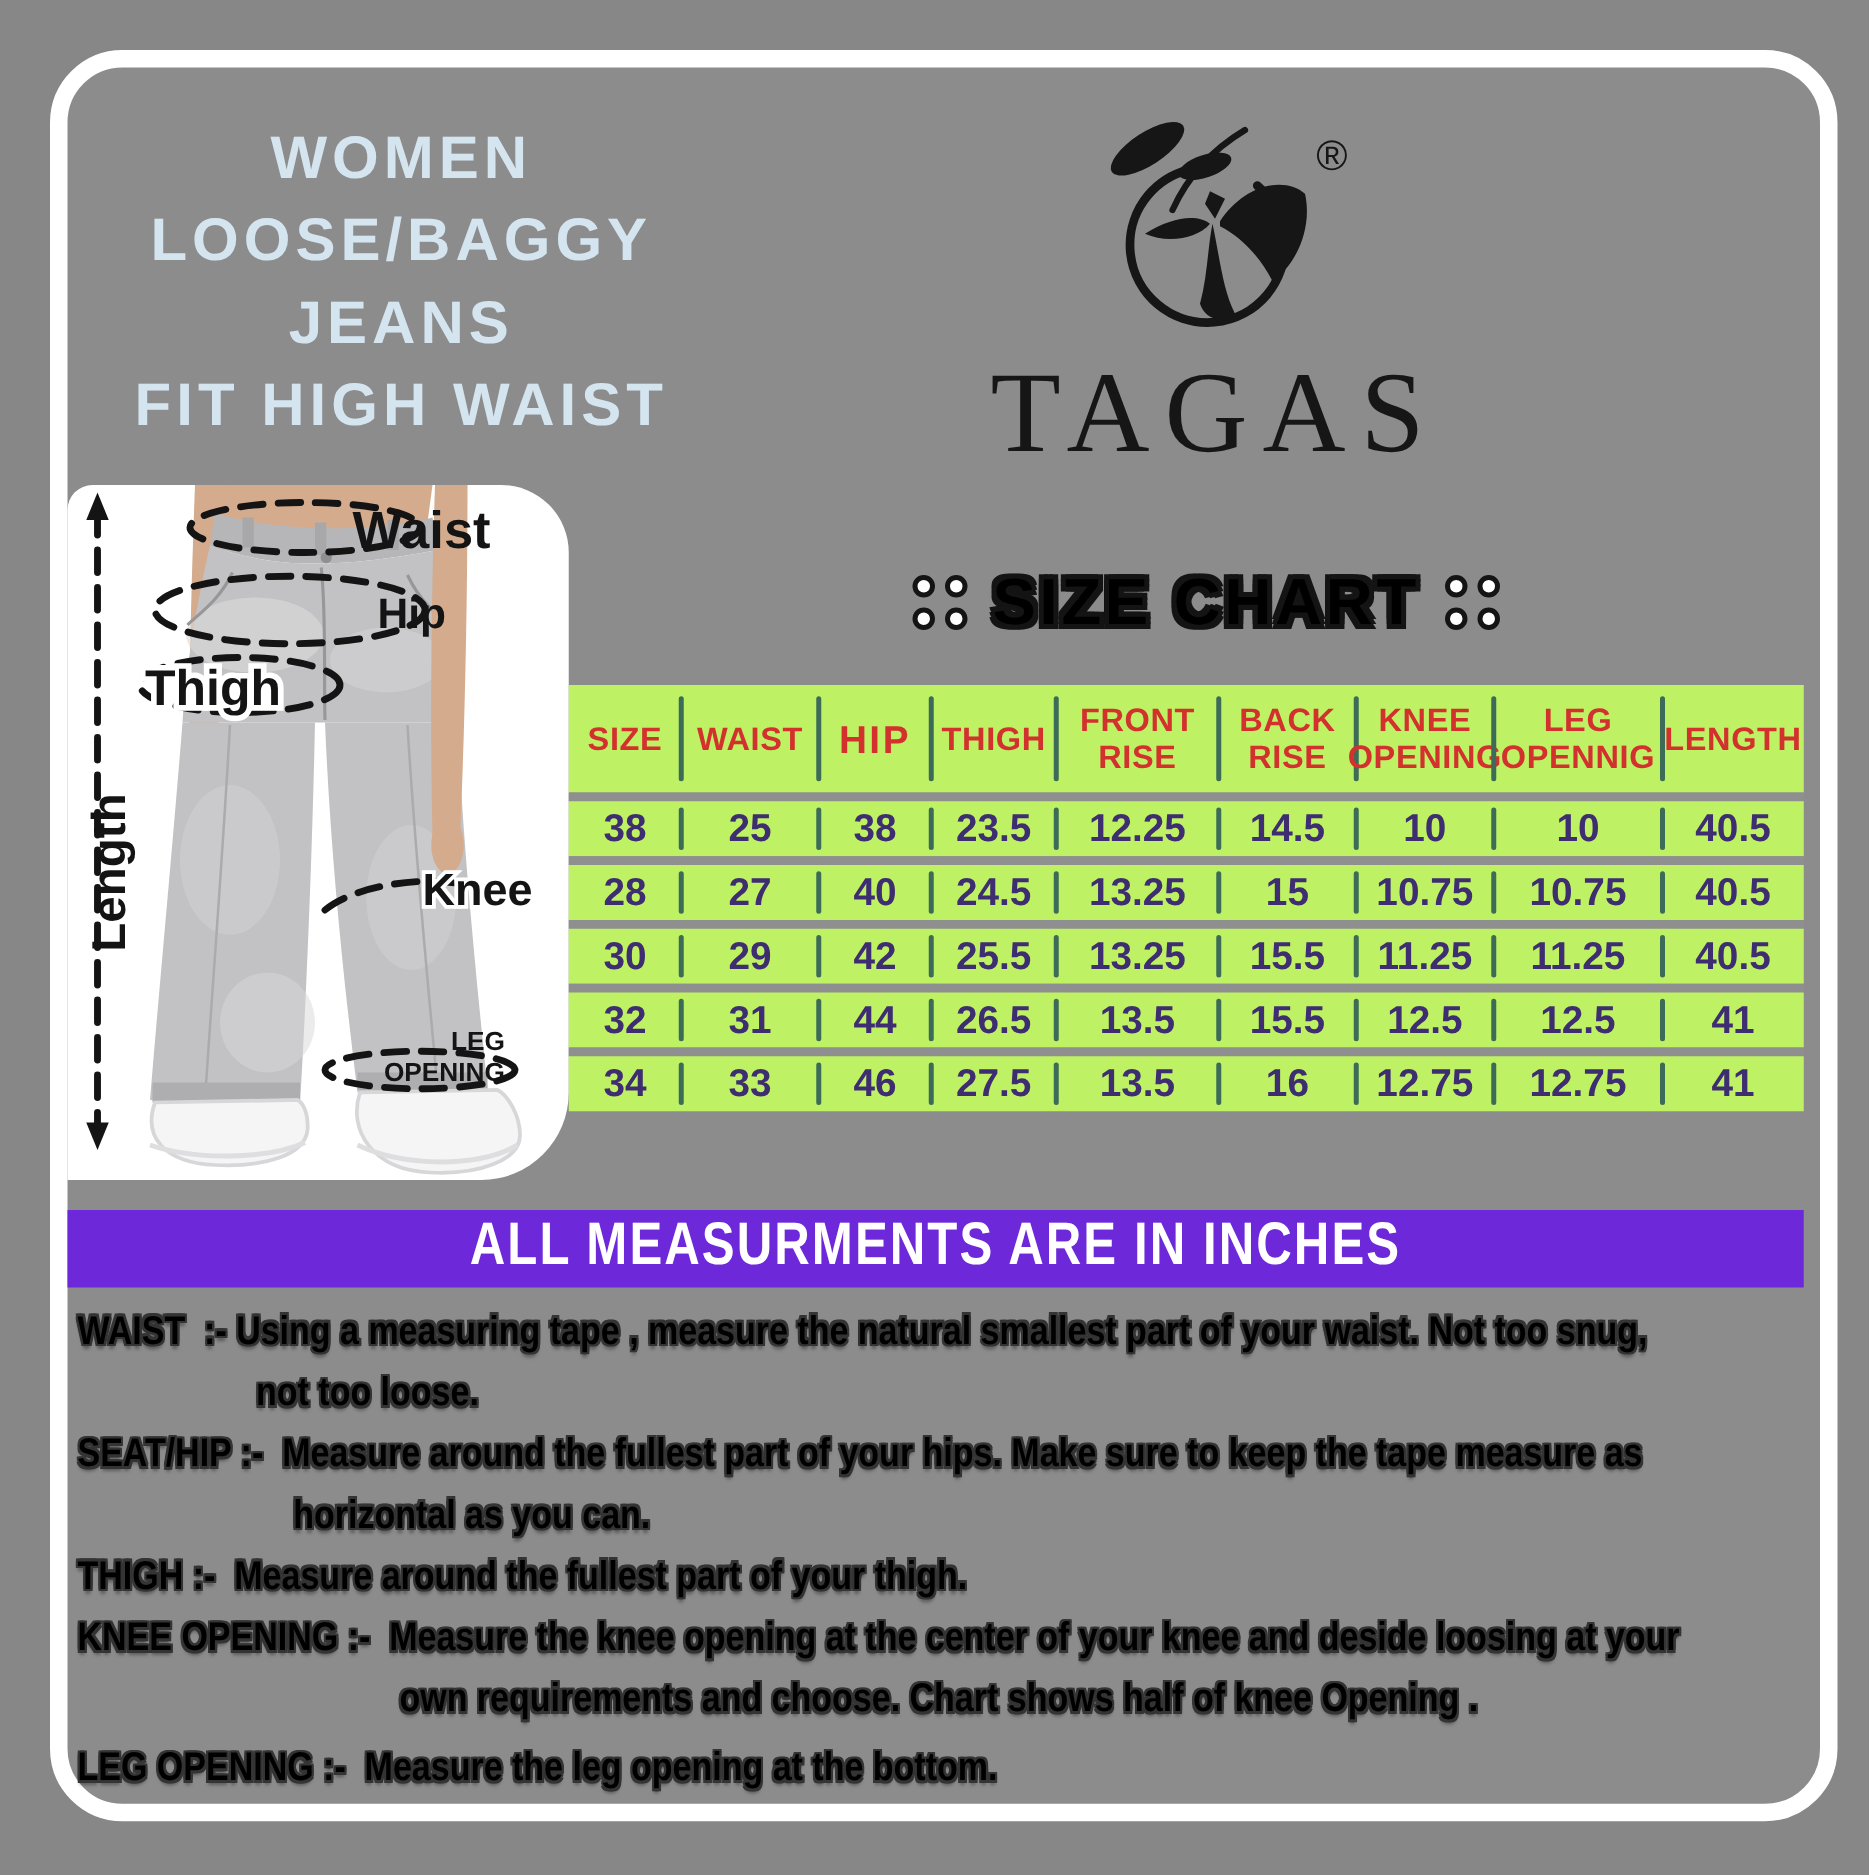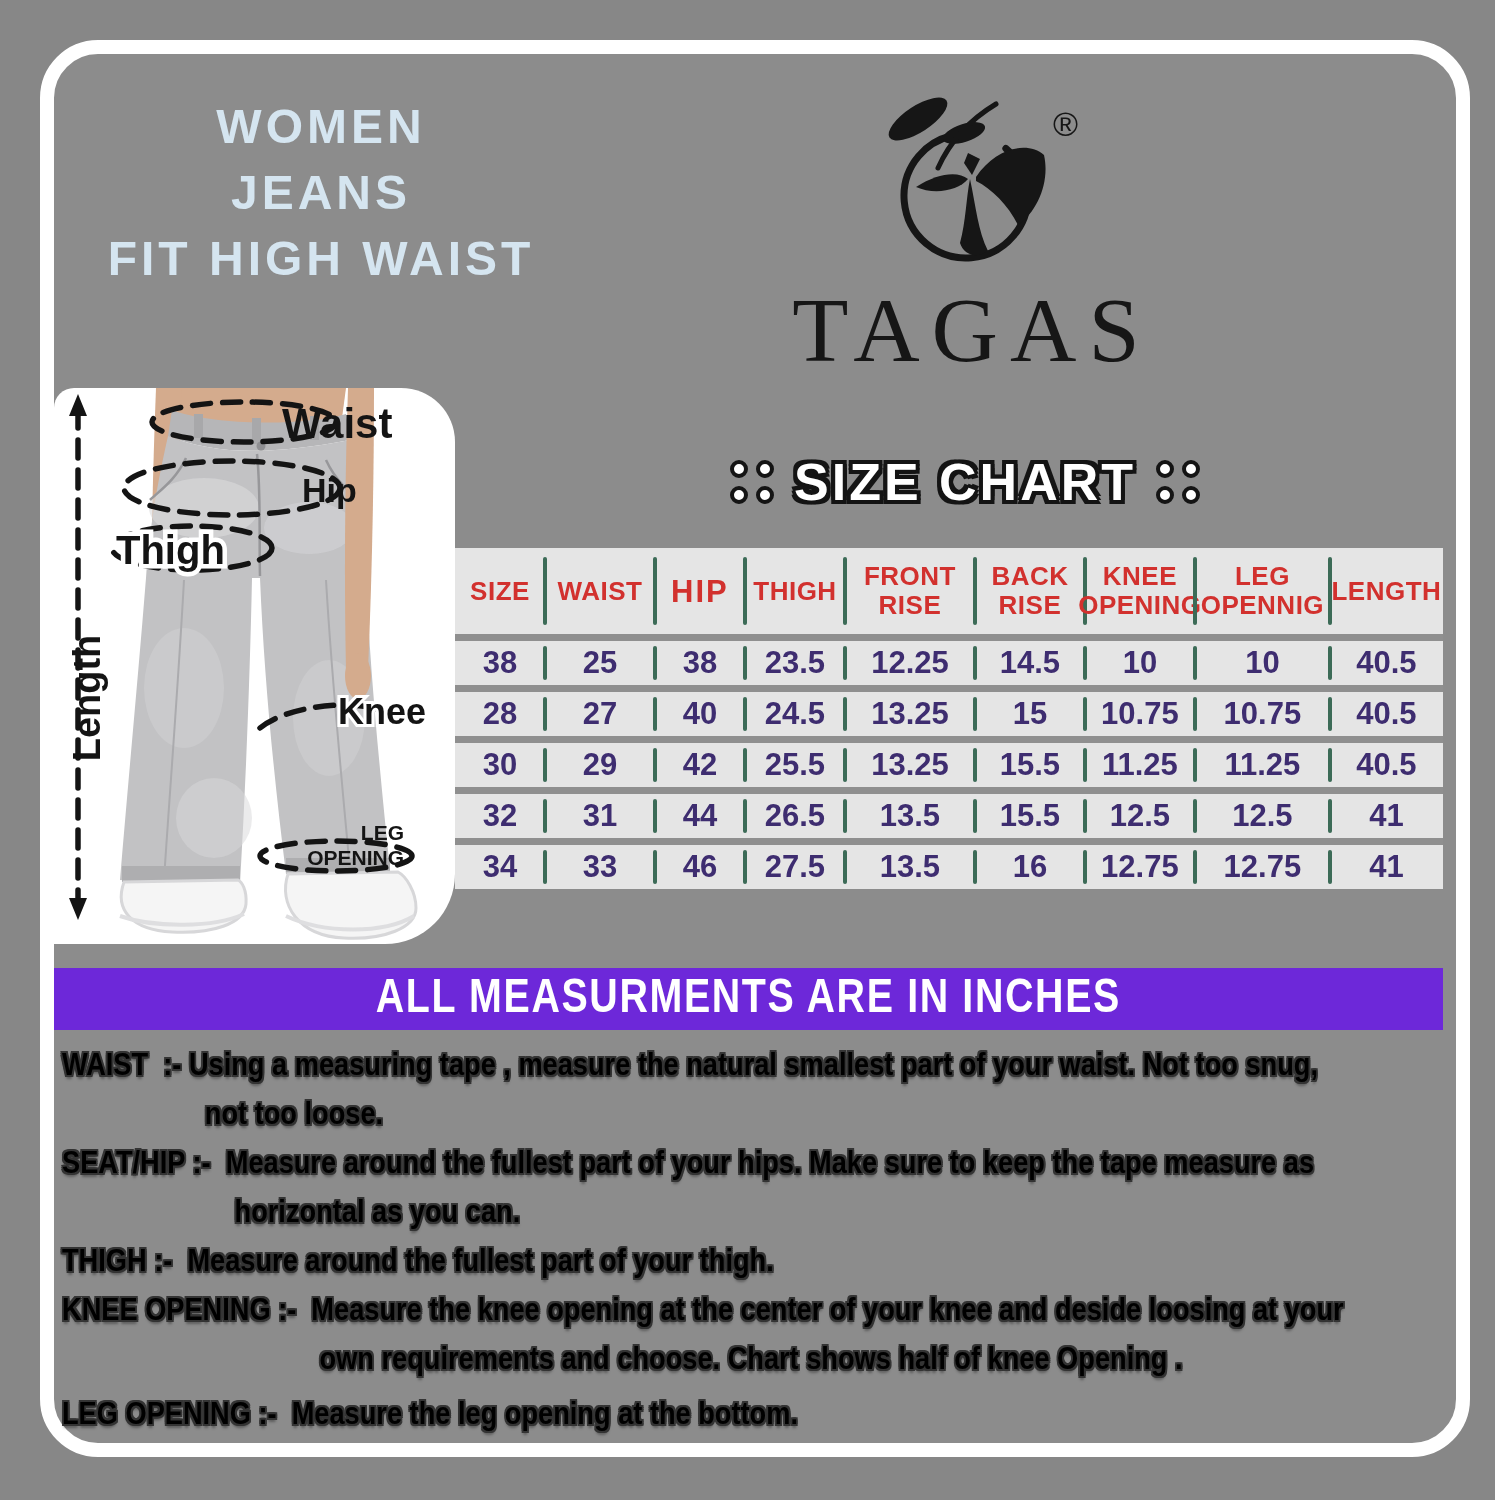--- a/index.html
+++ b/index.html
@@ -14,35 +14,35 @@
 
   
   .brand{position:absolute;left:738px;top:86px;width:456px;text-align:center;color:#161616;}
   .brand svg{display:block;margin:0 auto;}
   .brand-name{font-family:"Liberation Serif",serif;font-weight:400;font-size:92px;
               letter-spacing:12px;padding-left:12px;line-height:96px;}
 
   
   .heading{position:absolute;left:655px;top:452px;width:620px;display:flex;
            align-items:center;justify-content:center;gap:20px;}
-  .heading-text{font-size:52px;font-weight:900;color:#ffffff;letter-spacing:3px;white-space:pre;
+  .heading-text{font-size:52px;font-weight:900;color:#000000;letter-spacing:3px;white-space:pre;
     text-shadow:-4px -4px 0 #141414,0 -4px 0 #141414,4px -4px 0 #141414,-4px 0 0 #141414,
                  4px 0 0 #141414,-4px 4px 0 #141414,0 4px 0 #141414,4px 4px 0 #141414;}
   .quad{display:grid;grid-template-columns:18px 18px;grid-gap:8px;}
   .quad i{display:block;width:18px;height:18px;border-radius:50%;background:#ffffff;
           border:4px solid #141414;box-sizing:border-box;}
 
   
   .photo-panel{position:absolute;left:54px;top:388px;width:401px;height:556px;background:#ffffff;
                border-radius:20px 54px 70px 0;overflow:hidden;}
   .photo-panel svg{display:block;}
 
   
   .size-table{position:absolute;left:455px;top:548px;width:988px;}
-  .t-row{display:flex;background:#e5e5e5;}
+  .t-row{display:flex;background:#bef264;}
   .t-head{height:86px;}
   .t-data{height:44px;}
   .t-sep{height:7px;background:#8f8f8f;}
   .t-cell{position:relative;display:flex;flex-direction:column;align-items:center;
           justify-content:center;box-sizing:border-box;}
   .t-cell:not(.last)::after{content:"";position:absolute;right:-2px;top:11%;height:78%;
           width:4px;background:#3c6b57;border-radius:2px;}
   .t-head .t-cell{color:#d2312e;font-weight:800;font-size:26px;line-height:29px;letter-spacing:.5px;}
   .t-head .hip-text{font-size:31px;letter-spacing:2px;}
   .t-data .t-cell{color:#3e2d70;font-weight:800;font-size:31px;}
@@ -72,20 +72,21 @@
   .outlined{stroke:#ffffff;paint-order:stroke;}
 </style>
 </head>
 <body>
 
 <div class="page">
   <div class="frame"></div>
 
   <div class="title">
     <div>WOMEN</div>
+    <div>LOOSE/BAGGY</div>
     <div>JEANS</div>
     <div>FIT HIGH WAIST</div>
   </div>
 
   <div class="brand">
     <svg width="250" height="196" viewBox="0 0 250 196">
       <circle cx="125" cy="110" r="62" fill="none" stroke="#161616" stroke-width="7" stroke-dasharray="330 60" stroke-linecap="round" transform="rotate(-50 125 110)"></circle>
       <ellipse cx="77" cy="33" rx="34" ry="13" fill="#161616" transform="rotate(-33 77 33)"></ellipse>
       <ellipse cx="123" cy="47" rx="22" ry="9" fill="#161616" transform="rotate(-18 123 47)"></ellipse>
       <path d="M155 18 Q 115 42 97 82" fill="none" stroke="#161616" stroke-width="5" stroke-linecap="round"></path>

